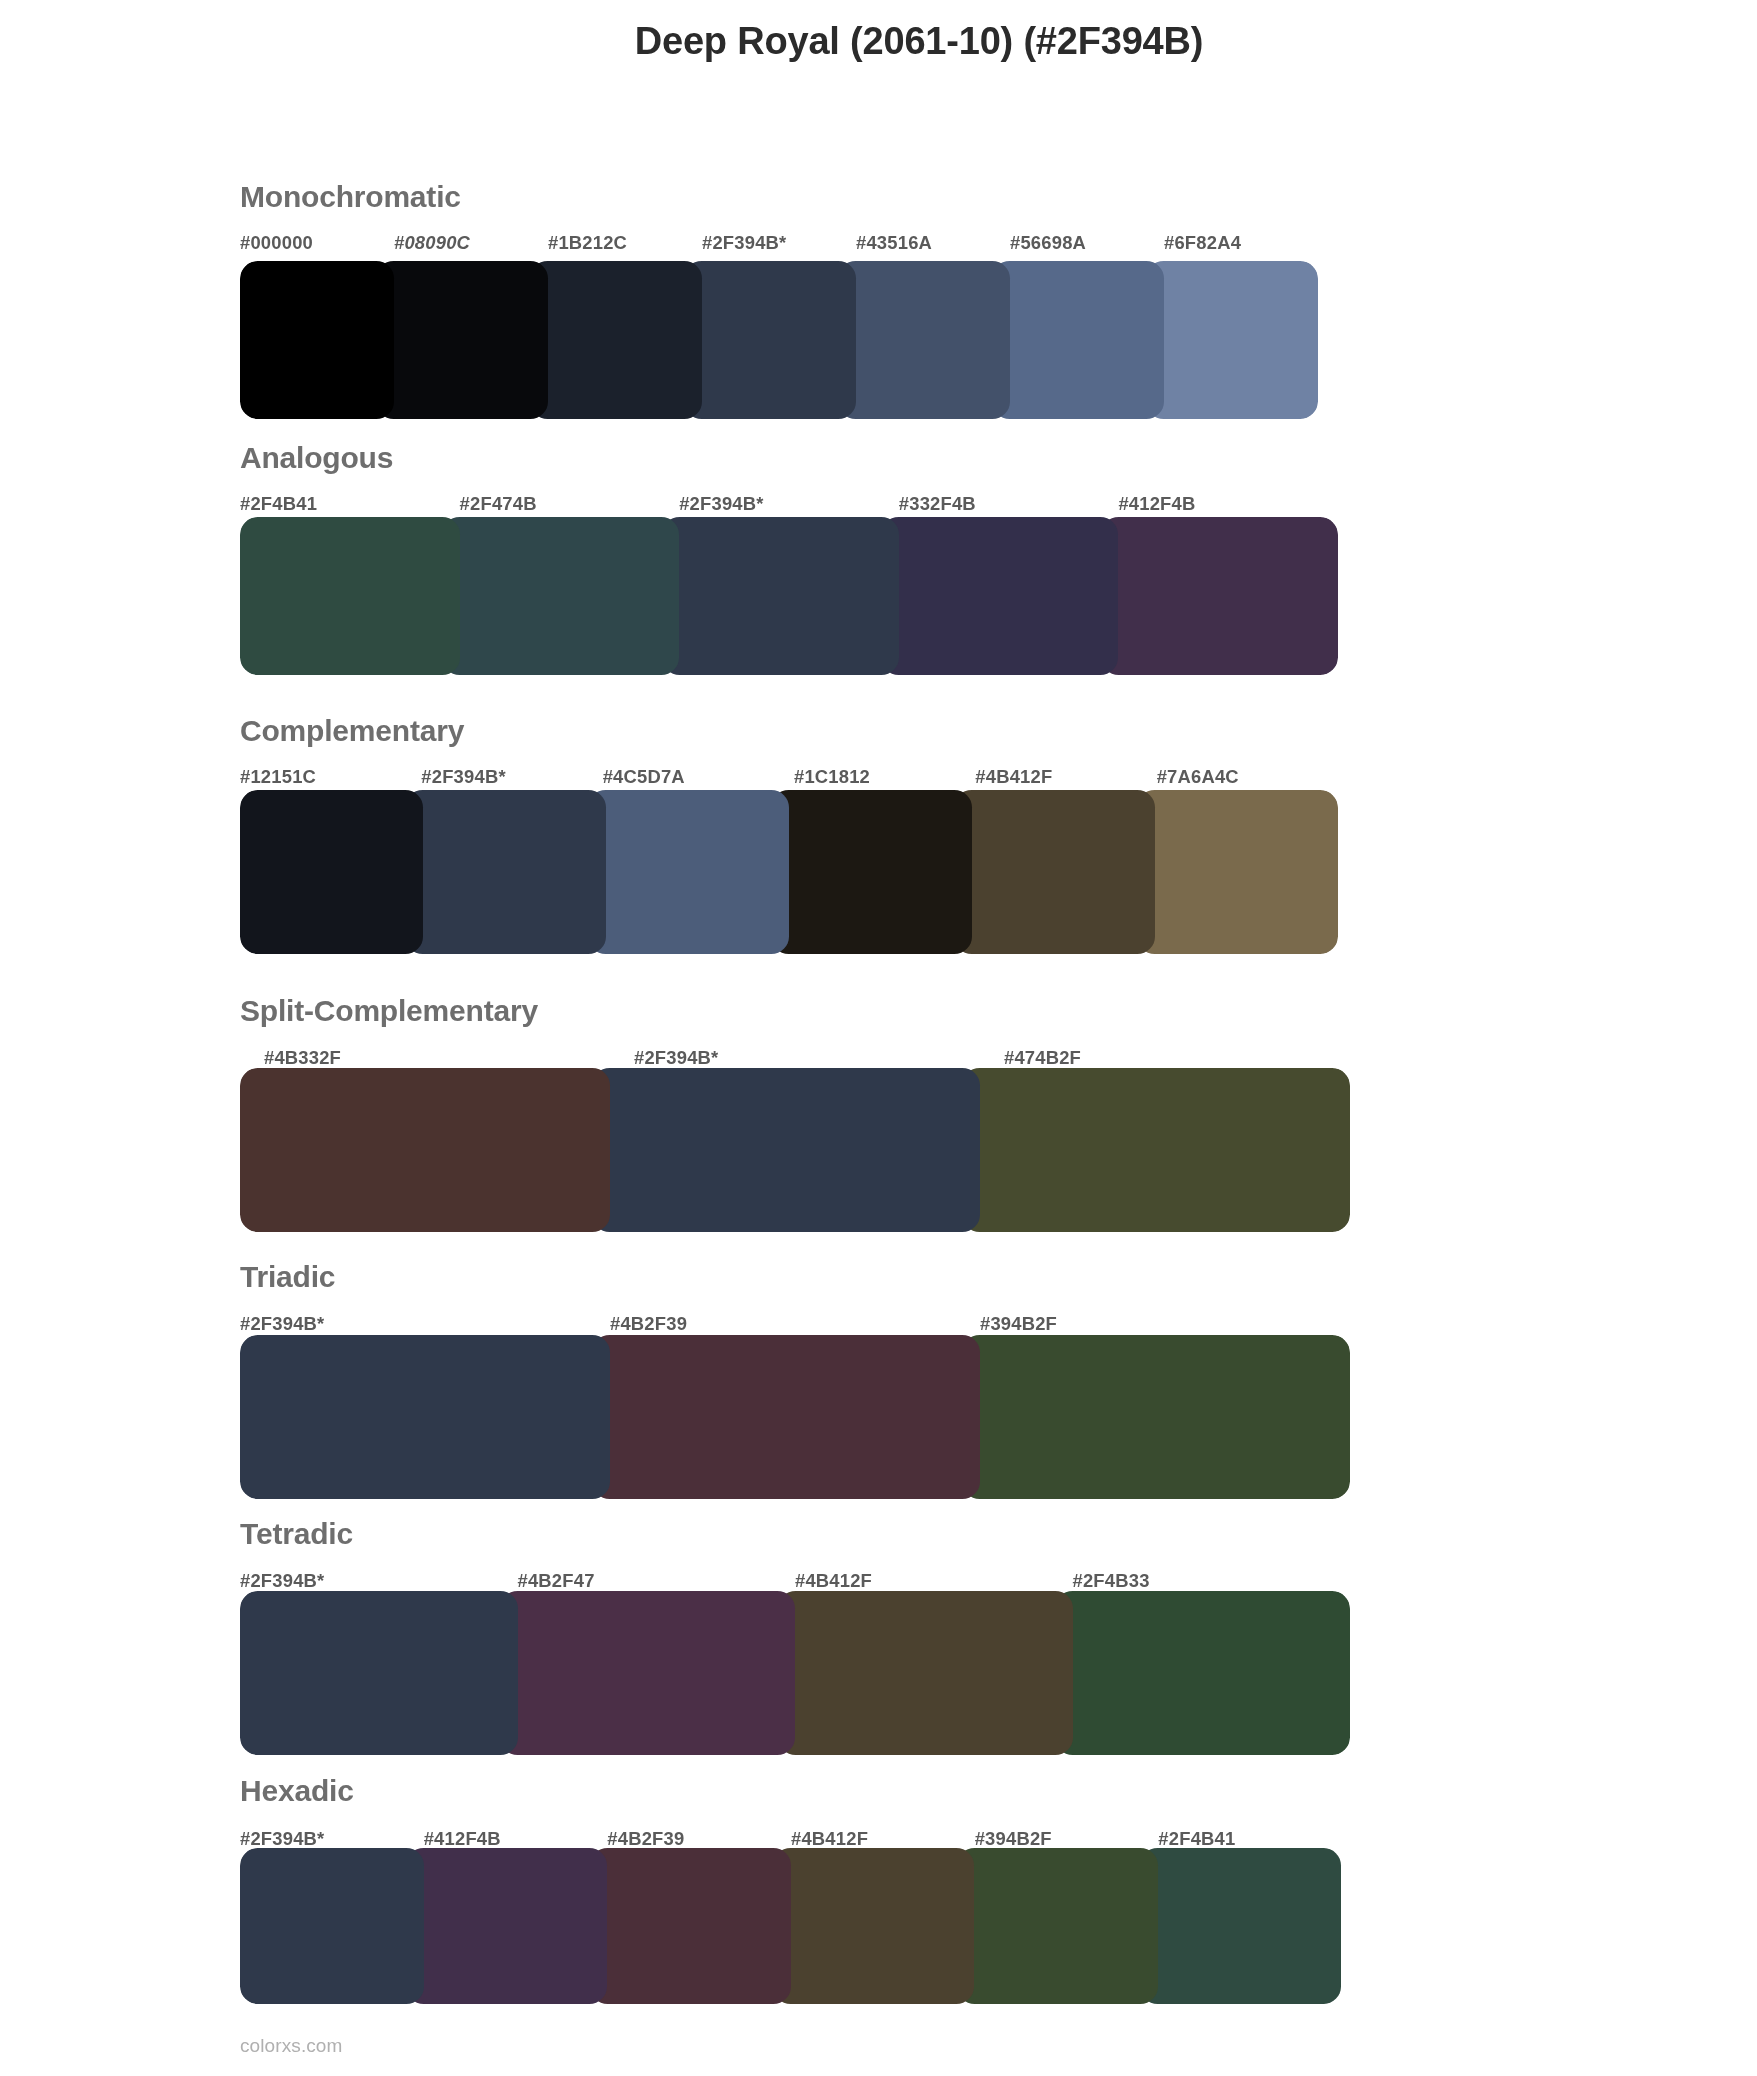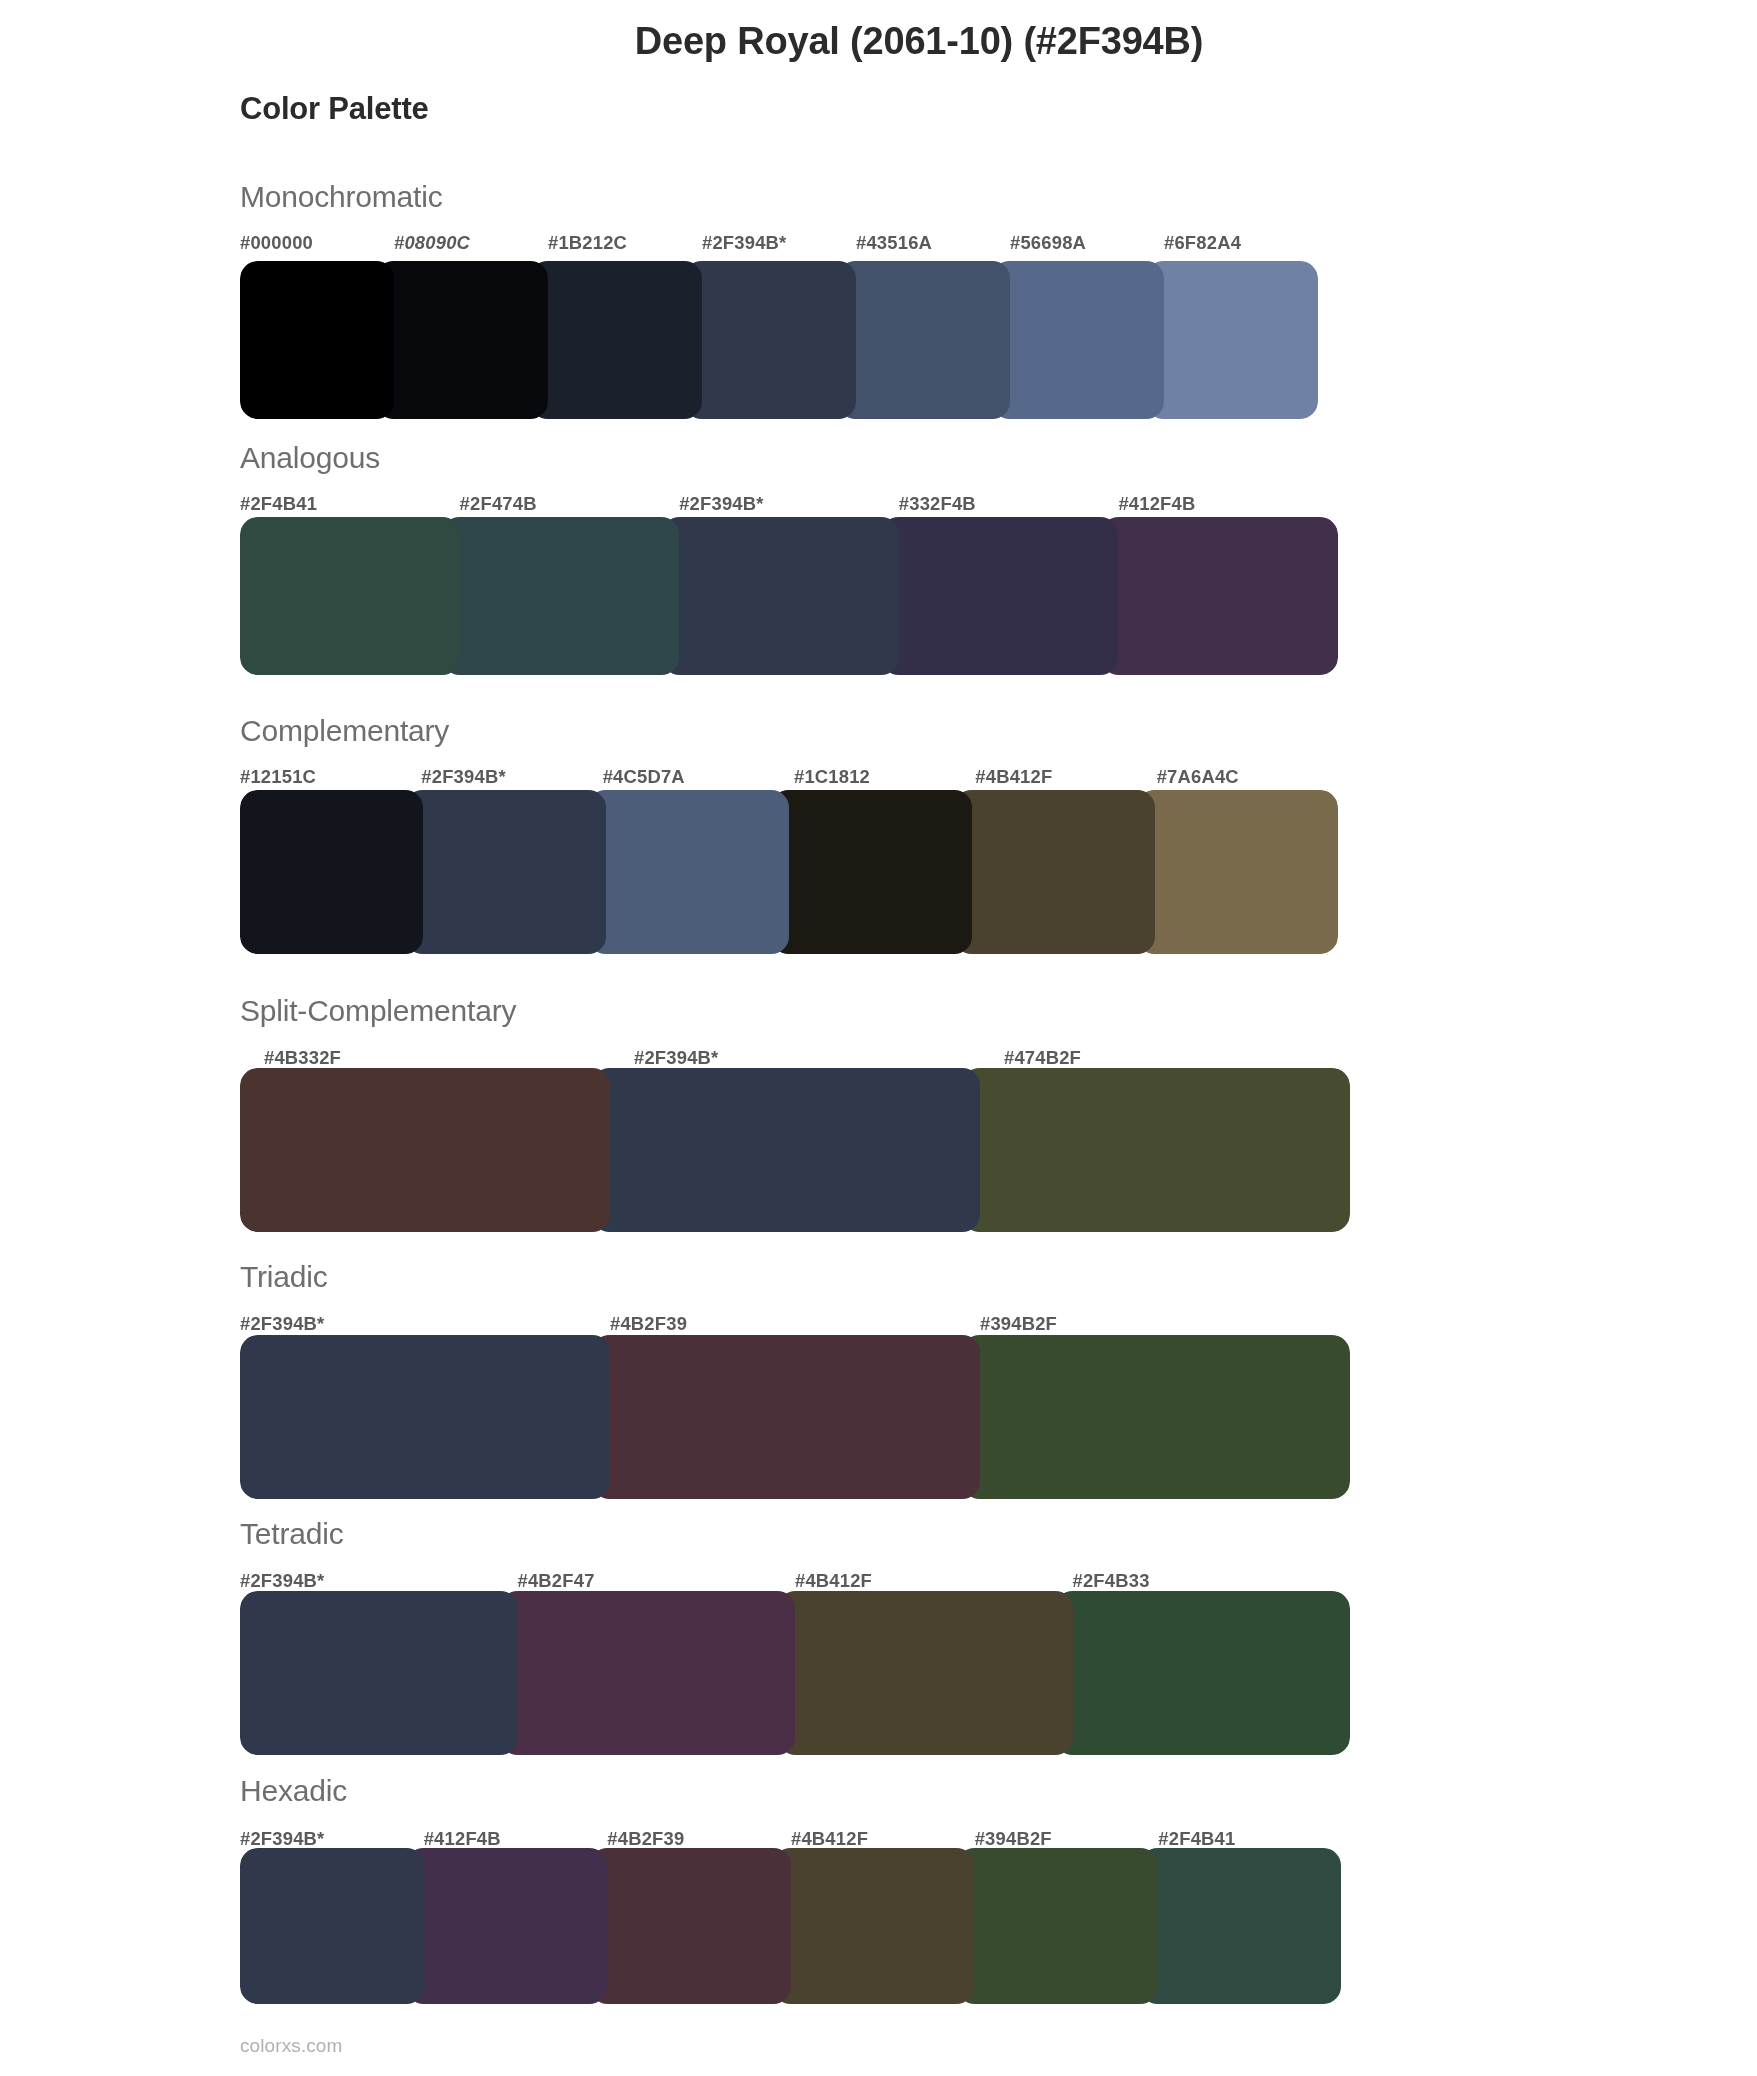--- a/index.html
+++ b/index.html
@@ -46,21 +46,21 @@
     width: 1757px;
   }
   .section {
     position: relative;
     width: 1757px;
   }
   .section-title {
     position: absolute;
     left: 240px;
     font-size: 30px;
-    font-weight: normal;
+    font-weight: bold;
     color: #6e6e6e;
     letter-spacing: -0.2px;
     white-space: nowrap;
   }
   .labels-row {
     position: absolute;
     left: 240px;
     display: flex;
     height: 27px;
   }
@@ -96,21 +96,20 @@
     letter-spacing: 0.1px;
   }
 </style>
 </head>
 <body>
 
 <div class="page">
 
   <div class="header">
     <div class="page-title">Deep Royal (2061-10) (#2F394B)</div>
-    <div class="page-subtitle">Color Palette</div>
   </div>
 
   <div class="sections">
       <div class="section">
         <div class="section-title" style="top: 0px;">Monochromatic</div>
         <div class="labels-row" style="top: 51px; width: 1078px;">
           <div class="swatch-label" style="width: 154px;">#000000</div>
           <div class="swatch-label" style="width: 154px; font-style: italic;">#08090C</div>
           <div class="swatch-label" style="width: 154px;">#1B212C</div>
           <div class="swatch-label" style="width: 154px;">#2F394B*</div>

